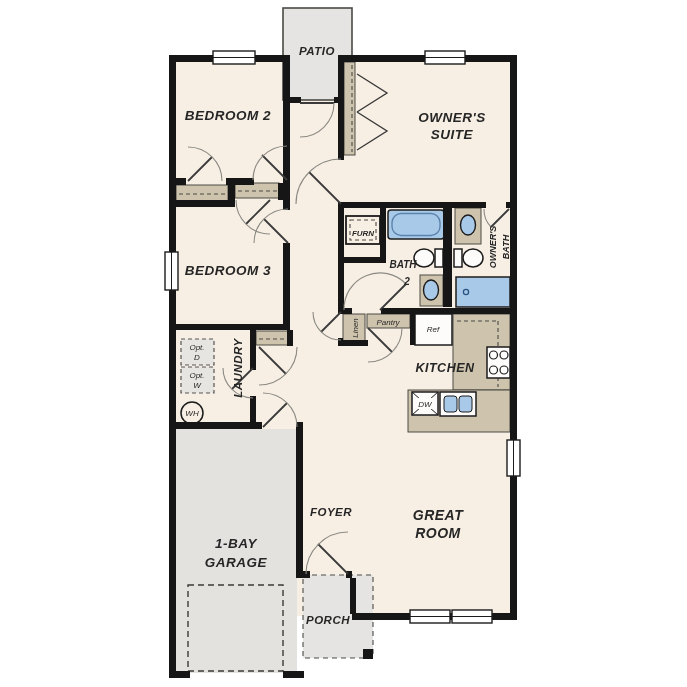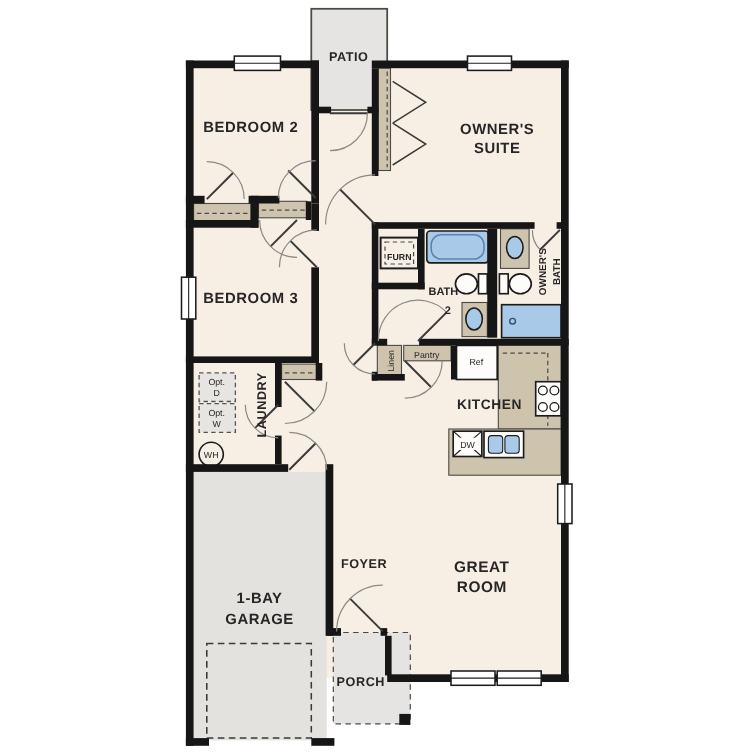--- a/index.html
+++ b/index.html
@@ -1,16 +1,16 @@
 <!DOCTYPE html>
 <html><head>
 <meta charset="utf-8">
 <style>
   html,body{margin:0;padding:0;background:#ffffff;}
-  .stage{position:relative;width:687px;height:687px;background:#ffffff;overflow:hidden;}
+  .stage{position:relative;width:687px;height:687px;background:#ffffff;overflow:hidden;font-style:italic;}
   svg{position:absolute;left:0;top:0;}
   text{font-family:"Liberation Sans","DejaVu Sans",sans-serif;font-weight:bold;fill:#262626;}
   .s14{font-size:14px;letter-spacing:.5px;}
   .s13{font-size:13.5px;letter-spacing:.5px;}
   .s12{font-size:12.5px;letter-spacing:.5px;}
   .s11{font-size:11.5px;letter-spacing:.5px;}
   .s10{font-size:10px;}
   .s9{font-size:9px;}
   .s8{font-size:8px;}
   .wall{fill:#161616;}

